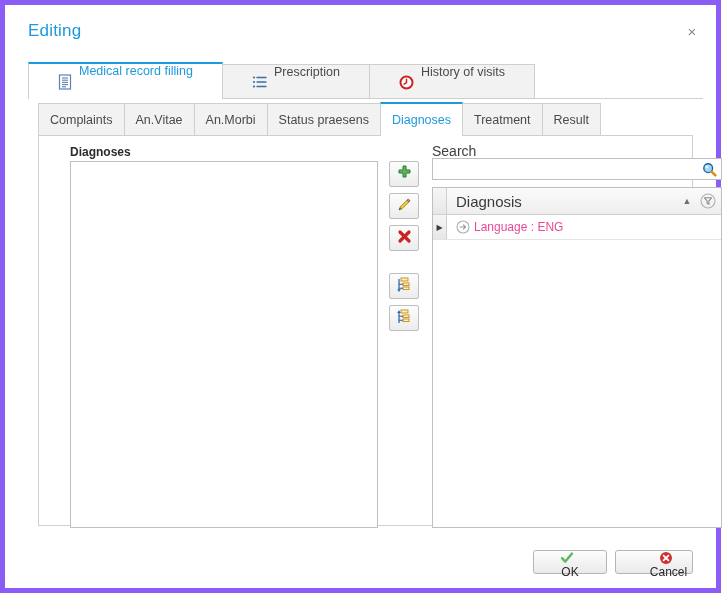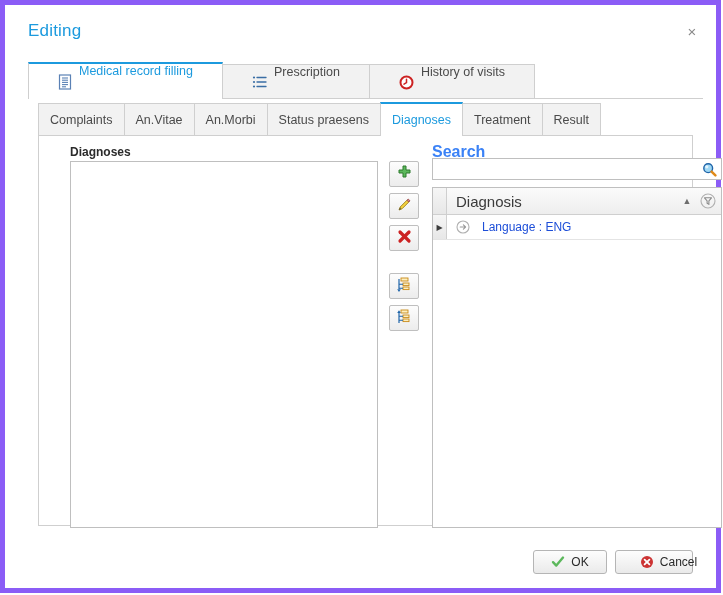--- a/index.html
+++ b/index.html
@@ -192,23 +192,22 @@
     justify-content: center;
     cursor: pointer;
   }
   .tool-gap { height: 16px; }
 
   
   .search-label {
     position: absolute;
     left: 393px;
     top: 7px;
-    font-size: 16px;
-    color: #3b82f6;
-    font-weight: bold;
+    font-size: 14px;
+    color: #404040;
   }
   .search-wrap {
     position: absolute;
     left: 393px;
     top: 22px;
     width: 290px;
     height: 22px;
     border: 1px solid #bfbfbf;
     background: #ffffff;
     box-sizing: border-box;
@@ -304,22 +303,22 @@
     justify-content: center;
     color: #3c3c3c;
     font-size: 8px;
   }
   .row-arrow-ico {
     margin-left: 9px;
     display: inline-flex;
     align-items: center;
   }
   .row-text {
-    margin-left: 12px;
-    color: #1d4ed8;
+    margin-left: 4px;
+    color: #ec4899;
     font-size: 12px;
   }
 
   
   .footer {
     position: absolute;
     left: 0;
     top: 540px;
     width: 100%;
     height: 40px;
@@ -328,24 +327,24 @@
     position: absolute;
     top: 5px;
     height: 24px;
     min-width: 72px;
     box-sizing: border-box;
     border: 1px solid #b5b5b5;
     border-radius: 3px;
     background: linear-gradient(180deg,#fdfdfd 0%,#eaeaea 100%);
     display: flex;
     align-items: center;
-    justify-content: center;
     font-size: 12px;
     color: #2b2b2b;
     cursor: pointer;
+    flex-direction: column;
   }
   .dlg-btn .btn-ico { margin-right: 6px; display: inline-flex; align-items: center; }
   #ok-button { right: 109px; width: 74px; }
   #cancel-button { right: 23px; width: 78px; padding-left: 29px; }
 </style>
 </head>
 <body>
 
 <div class="window">
 

